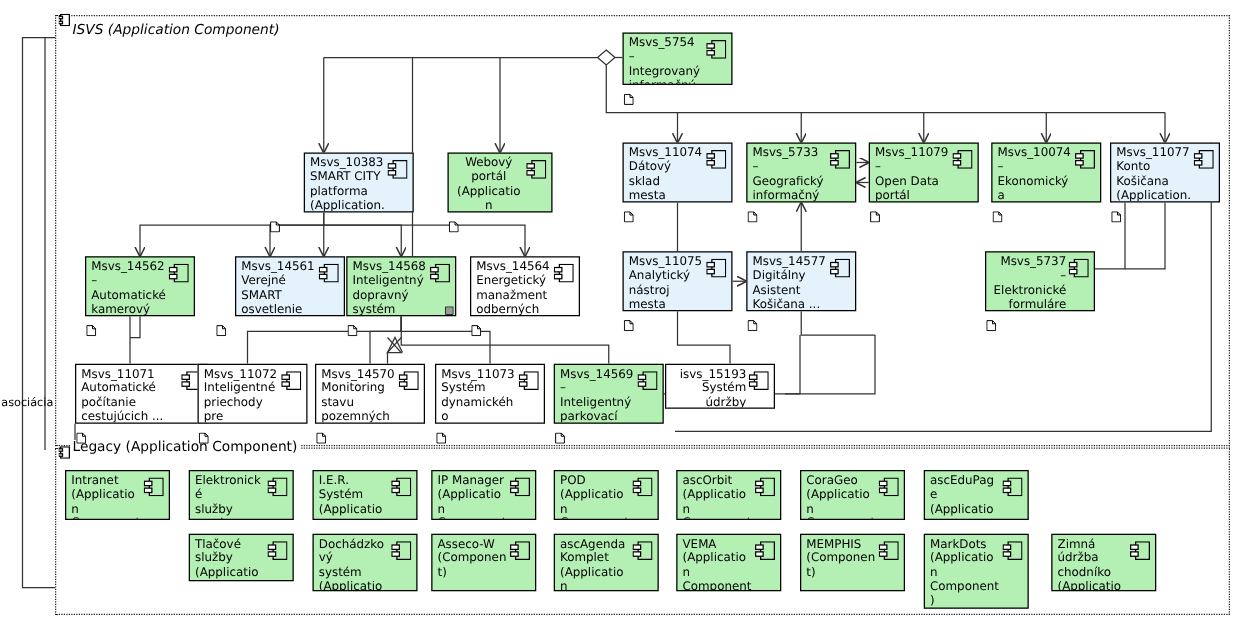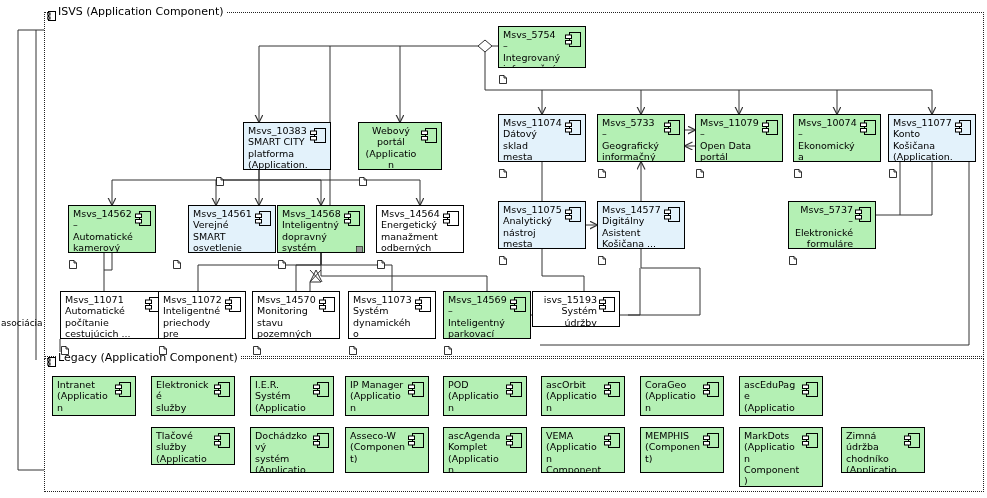--- a/index.html
+++ b/index.html
@@ -93,21 +93,21 @@
       <path d="M310,291 L310,282 L316,270 L322,282"></path>
 
       <path d="M969,114 L969,345 L540,345"></path>
       <path d="M969,162 L969,162"></path>
     </g>
   </svg>
 
   <div class="group" style="left: 44px; top: 12px; width: 938px; height: 343px;"></div>
   <div class="group" style="left: 44px; top: 358px; width: 938px; height: 132px;"></div>
 
-<div class="group-label" style="left: 56px; top: 6px;">ISVS (Application Component)</div>
+<div class="group-label" style="left: 56px; top: 18px; font-style: italic;">ISVS (Application Component)</div>
     <div class="group-badge" style="left: 47px; top: 6px;"><svg viewBox="0 0 9 10" xmlns="http://www.w3.org/2000/svg">
         <rect x="1.5" y="0.5" width="7" height="9" fill="#fff" stroke="#000"></rect>
         <rect x="0" y="2" width="3" height="2" fill="#fff" stroke="#000"></rect>
         <rect x="0" y="6" width="3" height="2" fill="#fff" stroke="#000"></rect>
       </svg></div>
     <div class="group-label" style="left: 56px; top: 352px;">Legacy (Application Component)</div>
     <div class="group-badge" style="left: 47px; top: 352px;"><svg viewBox="0 0 9 10" xmlns="http://www.w3.org/2000/svg">
         <rect x="1.5" y="0.5" width="7" height="9" fill="#fff" stroke="#000"></rect>
         <rect x="0" y="2" width="3" height="2" fill="#fff" stroke="#000"></rect>
         <rect x="0" y="6" width="3" height="2" fill="#fff" stroke="#000"></rect>

